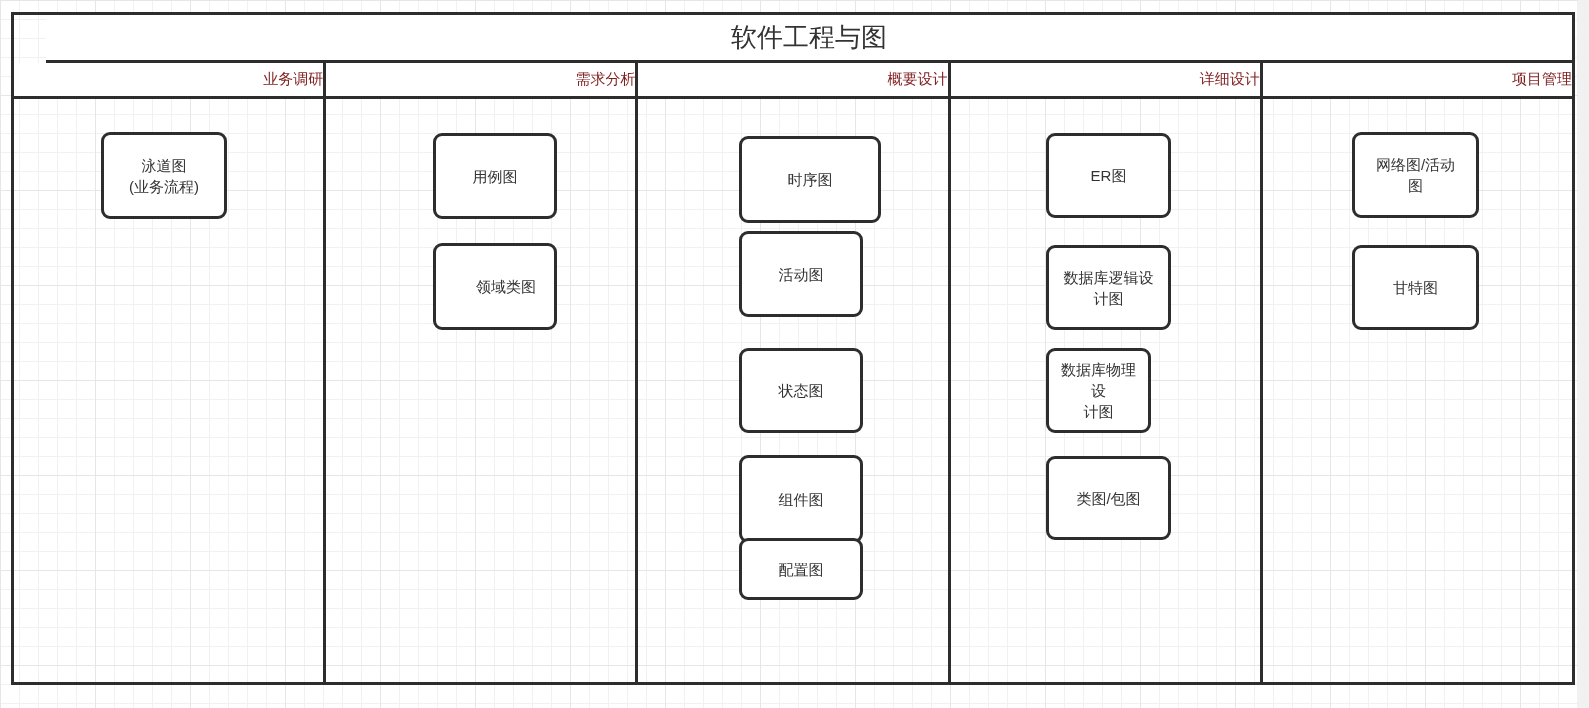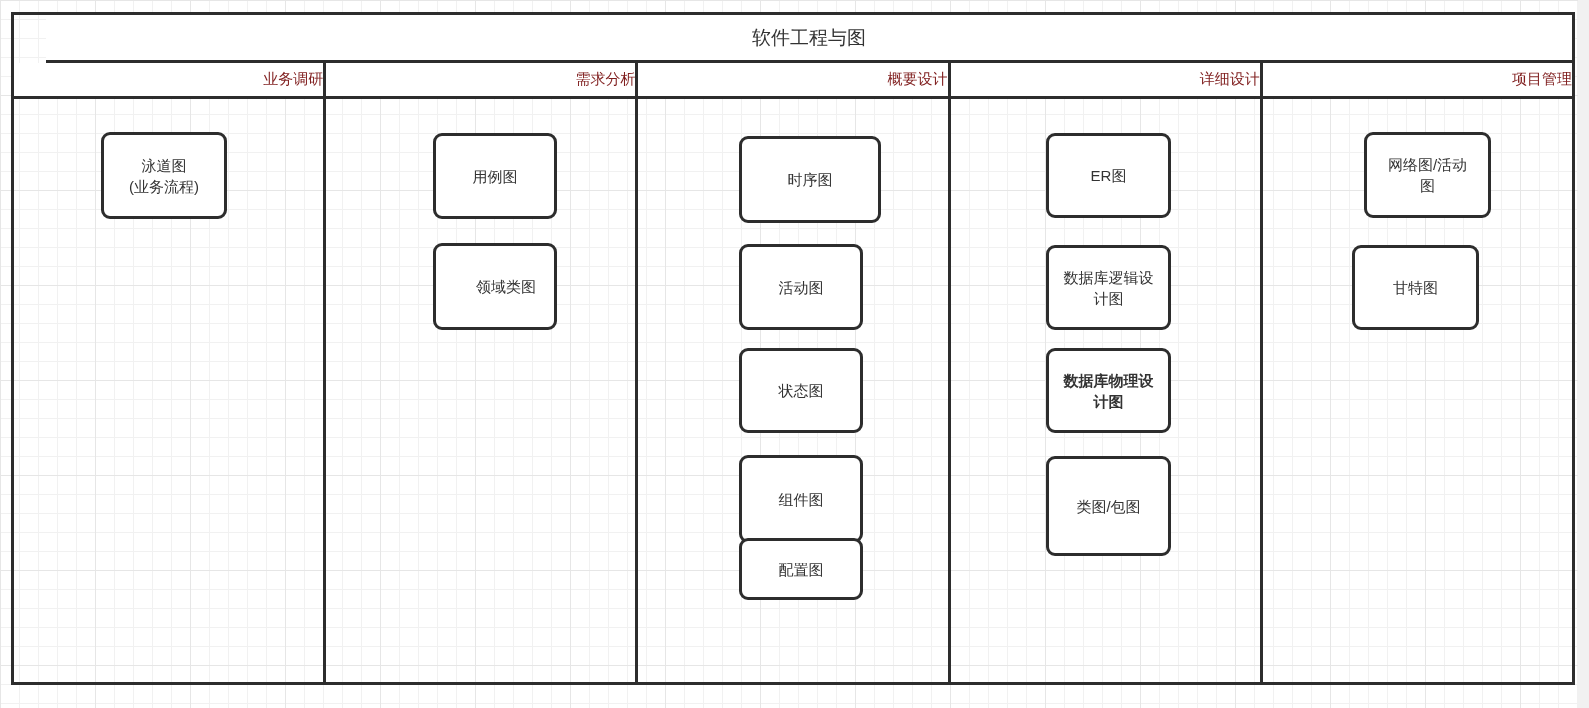--- a/index.html
+++ b/index.html
@@ -35,21 +35,21 @@
     flex-direction: column;
   }
   .pool-title {
     height: 45px;
     flex: 0 0 45px;
     border-bottom: 3px solid #2d2d2d;
     background: #ffffff;
     display: flex;
     align-items: center;
     justify-content: center;
-    font-size: 19px;
+    font-size: 26px;
     color: #333333;
     margin-left: 32px;
   }
   .lane-headers {
     display: flex;
     height: 33px;
     flex: 0 0 33px;
     border-bottom: 3px solid #2d2d2d;
     background: #ffffff;
   }
@@ -129,26 +129,26 @@
         <div class="lane-body"></div>
         <div class="lane-body"></div>
       </div>
   </div>
   <div class="canvas-edge"></div>
 <div class="node" style="left: 101px; top: 132px; width: 126px; height: 87px;"><span>泳道图
 (业务流程)</span></div>
     <div class="node" style="left: 433px; top: 133px; width: 124px; height: 86px; justify-content: center;"><span>用例图</span></div>
     <div class="node" style="left: 433px; top: 243px; width: 124px; height: 87px; padding-left: 28px;"><span>领域类图</span></div>
     <div class="node" style="left: 739px; top: 136px; width: 142px; height: 87px;"><span>时序图</span></div>
-    <div class="node" style="left: 739px; top: 244px; width: 124px; height: 86px;"><span>活动图</span></div>
+    <div class="node" style="left: 739px; top: 231px; width: 124px; height: 86px;"><span>活动图</span></div>
     <div class="node" style="left: 739px; top: 348px; width: 124px; height: 85px;"><span>状态图</span></div>
     <div class="node" style="left: 739px; top: 455px; width: 124px; height: 88px;"><span>组件图</span></div>
     <div class="node" style="left: 739px; top: 538px; width: 124px; height: 62px; text-align: right;"><span>配置图</span></div>
     <div class="node" style="left: 1046px; top: 133px; width: 125px; height: 85px;"><span>ER图</span></div>
     <div class="node" style="left: 1046px; top: 245px; width: 125px; height: 85px;"><span>数据库逻辑设
 计图</span></div>
-    <div class="node" style="left: 1046px; top: 348px; width: 125px; height: 85px; font-weight: bold;"><span>数据库物理设
+    <div class="node" style="left: 1046px; top: 348px; width: 105px; height: 85px;"><span>数据库物理设
 计图</span></div>
-    <div class="node" style="left: 1046px; top: 456px; width: 125px; height: 100px;"><span>类图/包图</span></div>
-    <div class="node" style="left: 1352px; top: 132px; width: 127px; height: 86px; margin-left: 12px;"><span>网络图/活动
+    <div class="node" style="left: 1046px; top: 456px; width: 125px; height: 84px;"><span>类图/包图</span></div>
+    <div class="node" style="left: 1352px; top: 132px; width: 127px; height: 86px;"><span>网络图/活动
 图</span></div>
     <div class="node" style="left: 1352px; top: 245px; width: 127px; height: 85px;"><span>甘特图</span></div>
   </div>
 
 </body></html>

